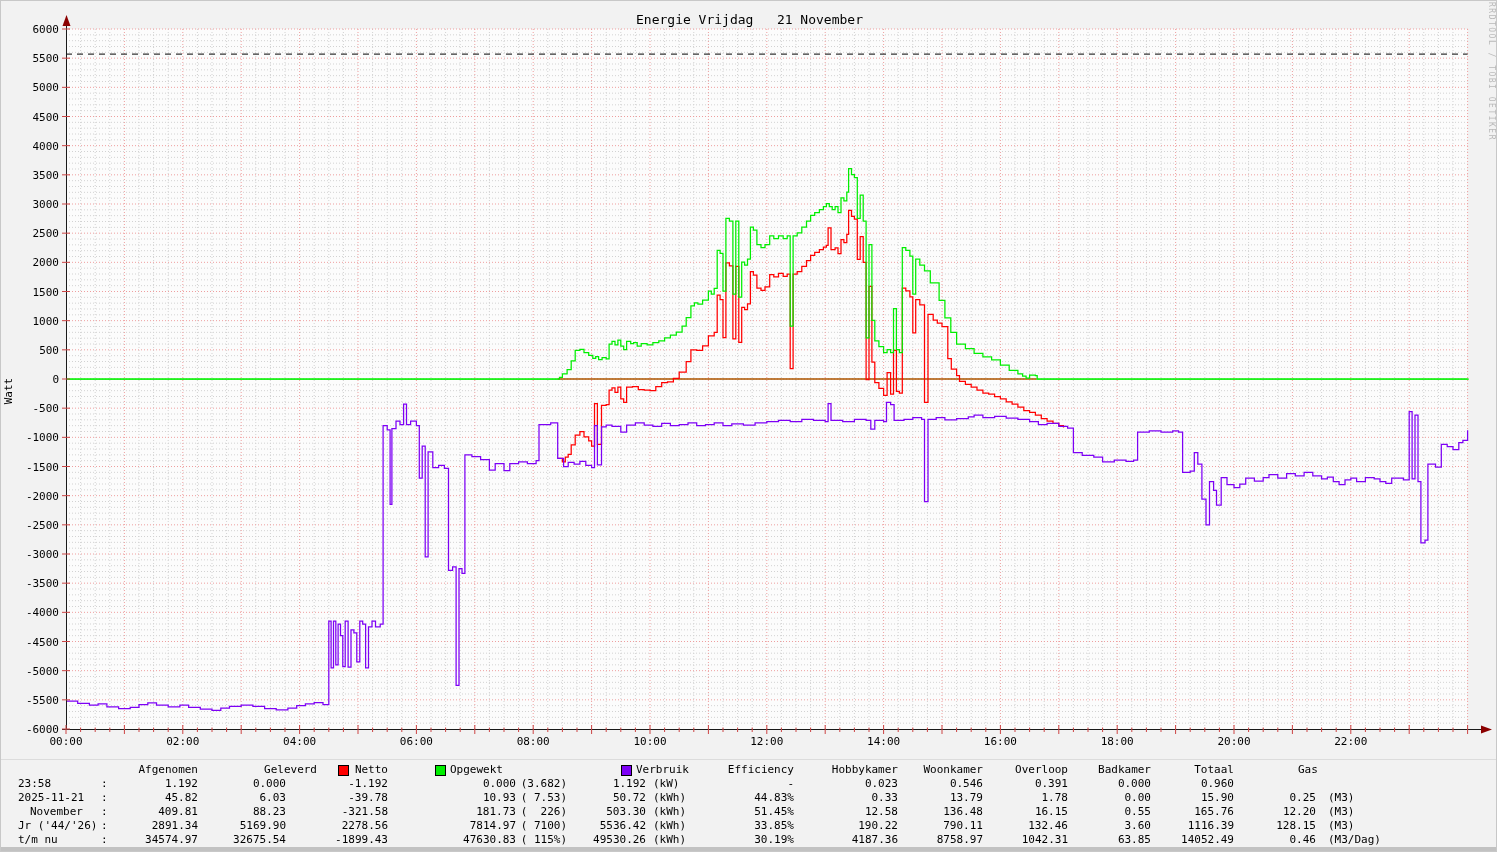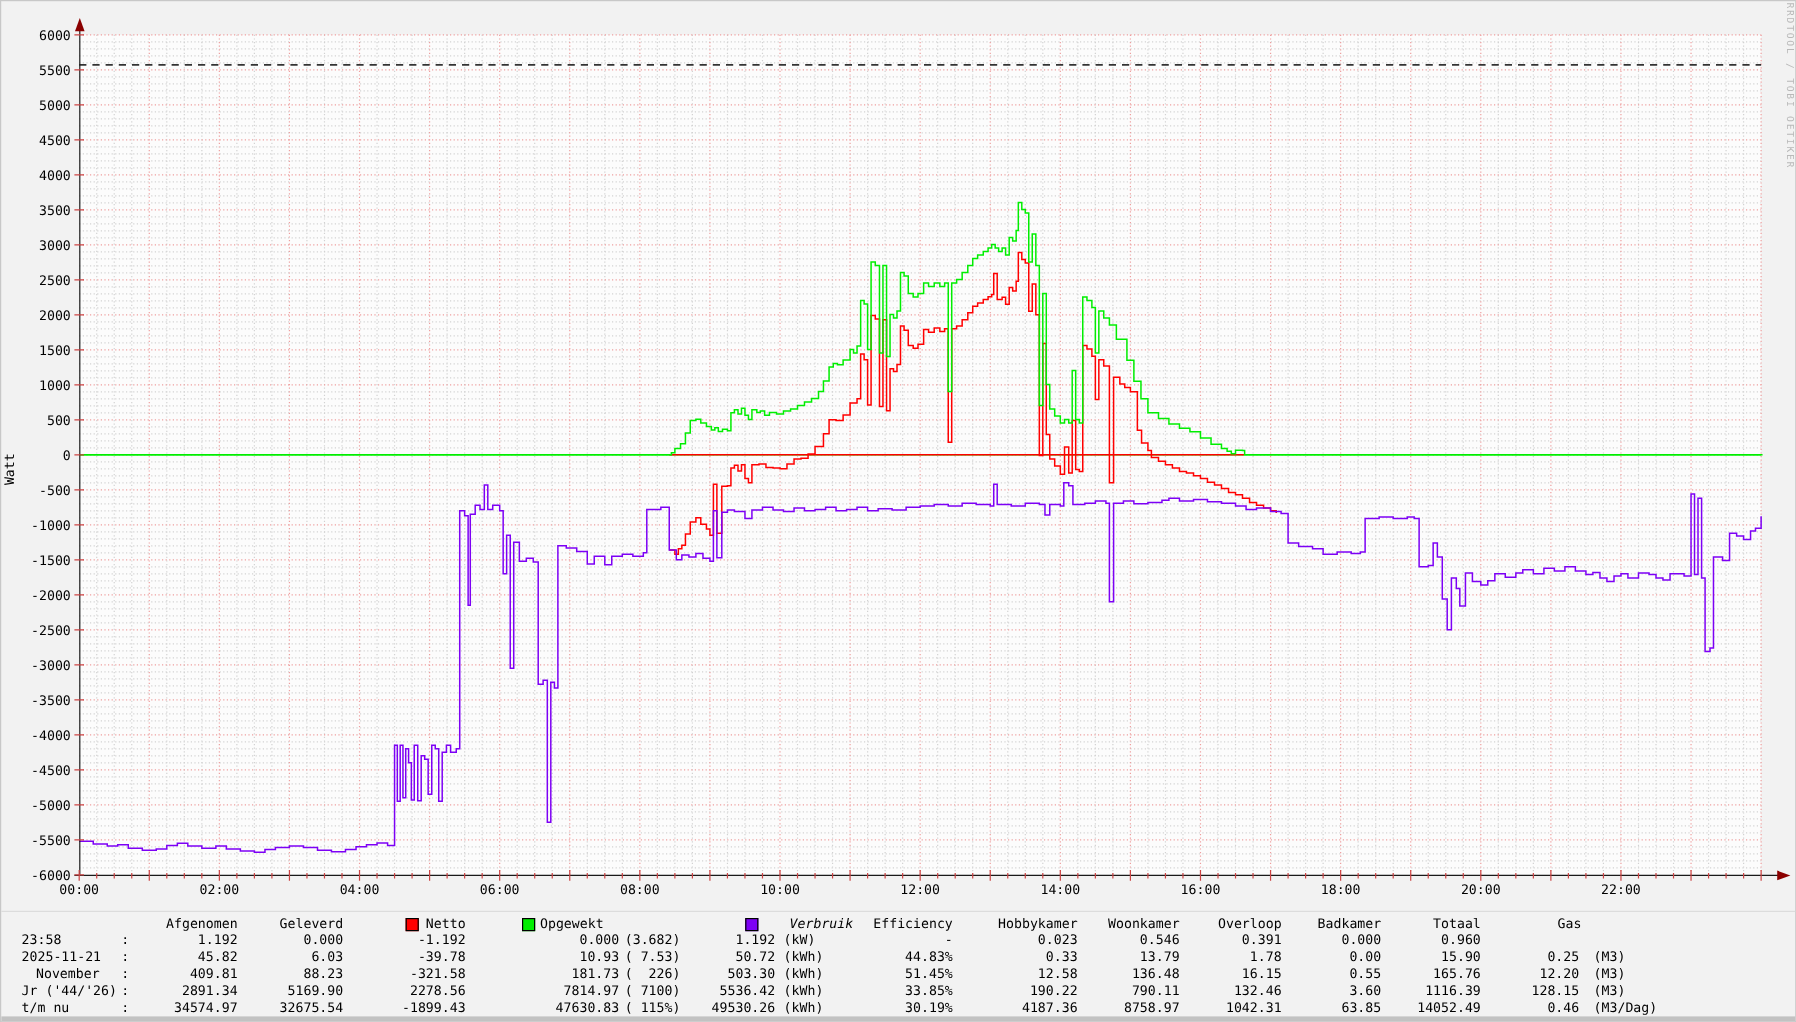--- a/index.html
+++ b/index.html
@@ -415,33 +415,34 @@
       <text x="415.4" y="744" text-anchor="middle" font-size="11" font-family="DejaVu Sans Mono, Liberation Mono, monospace" fill="#000">06:00</text>
       <text x="532.2" y="744" text-anchor="middle" font-size="11" font-family="DejaVu Sans Mono, Liberation Mono, monospace" fill="#000">08:00</text>
       <text x="649" y="744" text-anchor="middle" font-size="11" font-family="DejaVu Sans Mono, Liberation Mono, monospace" fill="#000">10:00</text>
       <text x="765.8" y="744" text-anchor="middle" font-size="11" font-family="DejaVu Sans Mono, Liberation Mono, monospace" fill="#000">12:00</text>
       <text x="882.6" y="744" text-anchor="middle" font-size="11" font-family="DejaVu Sans Mono, Liberation Mono, monospace" fill="#000">14:00</text>
       <text x="999.4" y="744" text-anchor="middle" font-size="11" font-family="DejaVu Sans Mono, Liberation Mono, monospace" fill="#000">16:00</text>
       <text x="1116.2" y="744" text-anchor="middle" font-size="11" font-family="DejaVu Sans Mono, Liberation Mono, monospace" fill="#000">18:00</text>
       <text x="1233" y="744" text-anchor="middle" font-size="11" font-family="DejaVu Sans Mono, Liberation Mono, monospace" fill="#000">20:00</text>
       <text x="1349.8" y="744" text-anchor="middle" font-size="11" font-family="DejaVu Sans Mono, Liberation Mono, monospace" fill="#000">22:00</text>
     </svg>
+  <div id="chart-title">Energie Vrijdag   21 November</div>
   <div id="ylabel">Watt</div>
   <div id="watermark">RRDTOOL / TOBI OETIKER</div>
   <div id="divider-top"></div>
   <div id="legend">
       <div class="lrow" style="top: 4px;">
         <div class="cell" style="right: 1300px;">Afgenomen</div>
-        <div class="cell" style="right: 1212px;">Geleverd</div>
+        <div class="cell" style="right: 1181px;">Geleverd</div>
         <div class="swatch" style="left: 337px; background: rgb(255, 0, 0);"></div>
         <div class="cell" style="right: 1110px;">Netto</div>
         <div class="swatch" style="left: 434px; background: rgb(0, 238, 0);"></div>
         <div class="cell" style="left: 449px;">Opgewekt</div>
         <div class="swatch" style="left: 620px; background: rgb(125, 0, 245);"></div>
-        <div class="cell" style="left: 657px; font-style: italic;">Verbruik</div>
+        <div class="cell" style="left: 635px;">Verbruik</div>
         <div class="cell" style="right: 704px;">Efficiency</div>
         <div class="cell" style="right: 600px;">Hobbykamer</div>
         <div class="cell" style="right: 515px;">Woonkamer</div>
         <div class="cell" style="right: 430px;">Overloop</div>
         <div class="cell" style="right: 347px;">Badkamer</div>
         <div class="cell" style="right: 264px;">Totaal</div>
         <div class="cell" style="left: 1297px;">Gas</div>
       </div>
       <div class="lrow" style="top: 18px;">
         <div class="cell" style="left: 17px;">23:58</div>

